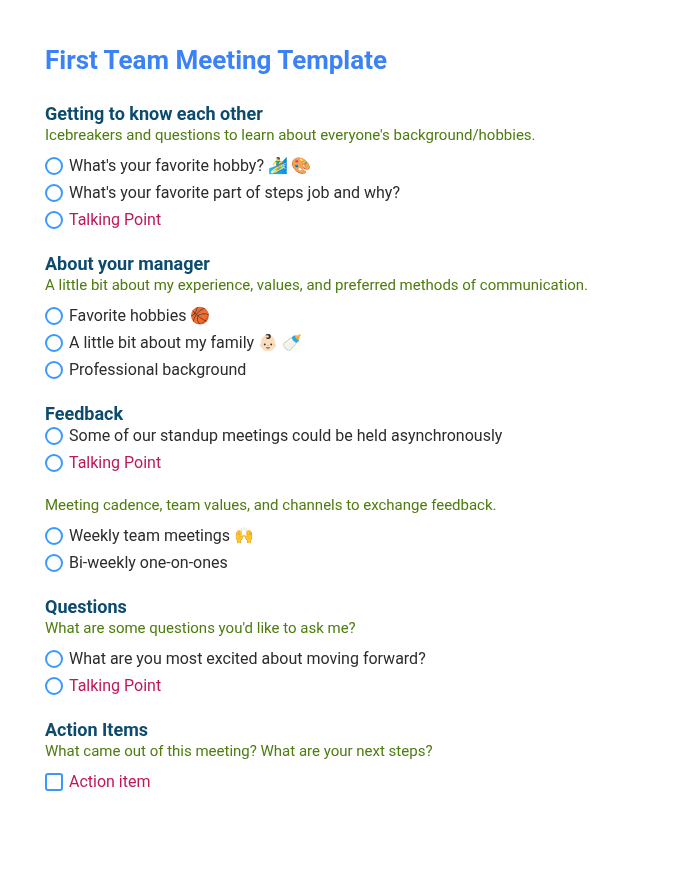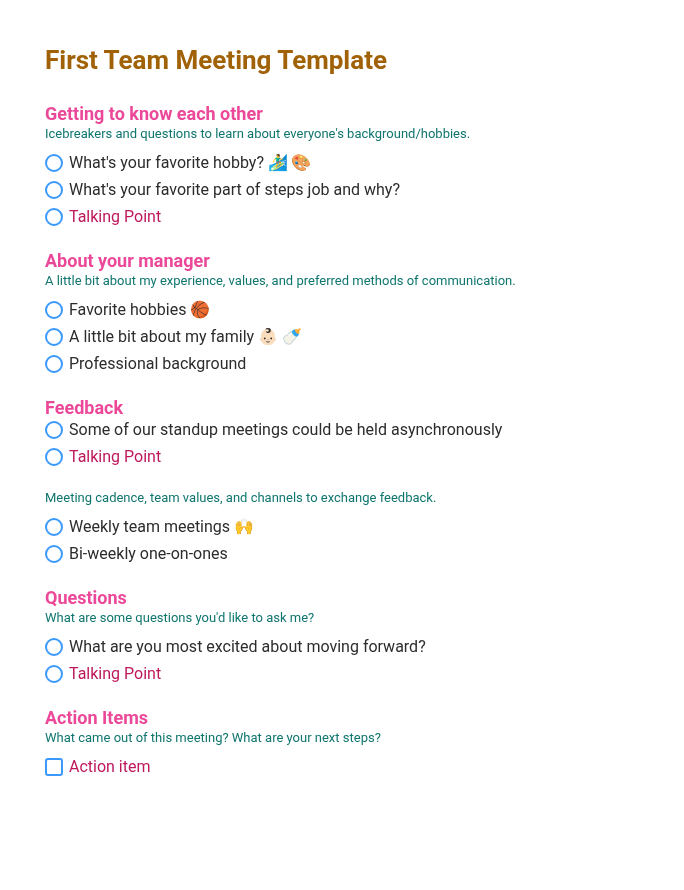--- a/index.html
+++ b/index.html
@@ -10,35 +10,35 @@
     body {
       font-family: -apple-system, BlinkMacSystemFont, "Segoe UI", Roboto, Helvetica, Arial, sans-serif;
       background: #fff;
       padding: 45px;
       width: 684px;
       color: #2c2c2c;
     }
     .page-title {
       font-size: 26px;
       font-weight: 700;
-      color: #a16207;
+      color: #3b82f6;
       margin-bottom: 28px;
     }
     .section {
       margin-bottom: 24px;
     }
     .section-title {
       font-size: 18px;
       font-weight: 700;
-      color: #ec4899;
+      color: #0c4a6e;
       margin-bottom: 2px;
     }
     .section-desc {
-      font-size: 13px;
-      color: #0f766e;
+      font-size: 15px;
+      color: #4d7c0f;
       margin-bottom: 12px;
     }
     .item {
       display: flex;
       align-items: center;
       gap: 6px;
       margin-bottom: 8px;
     }
     .radio {
       width: 18px;

